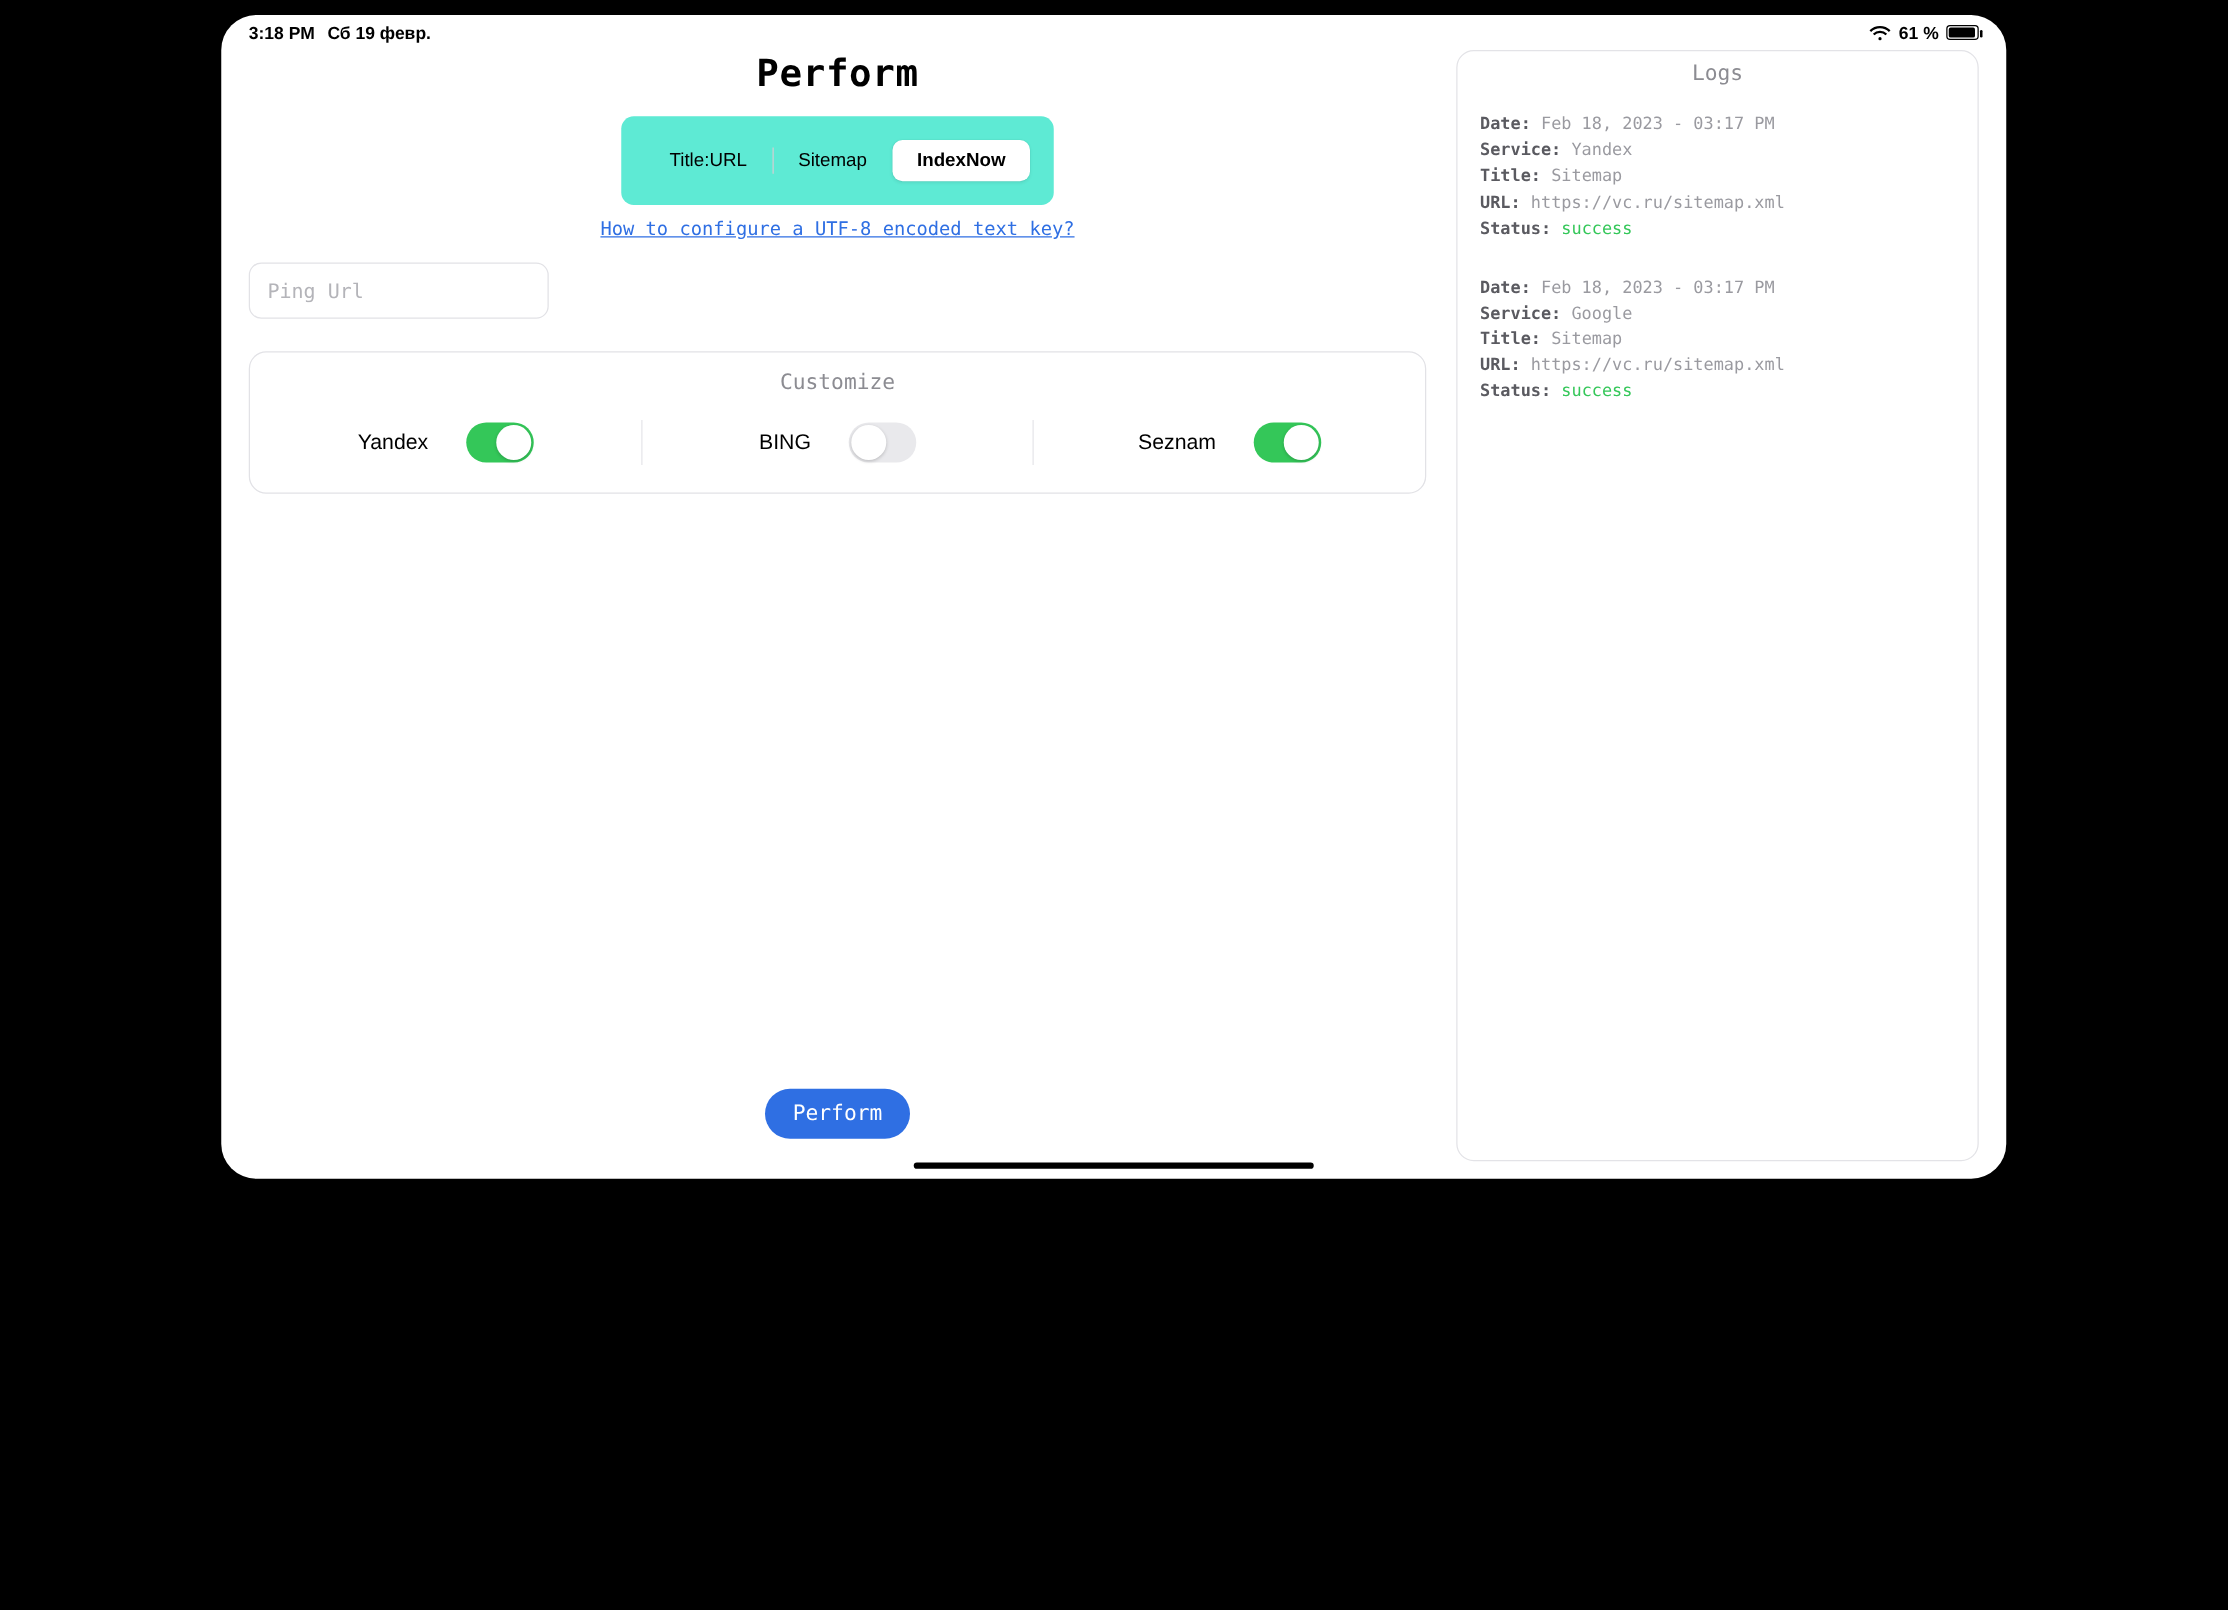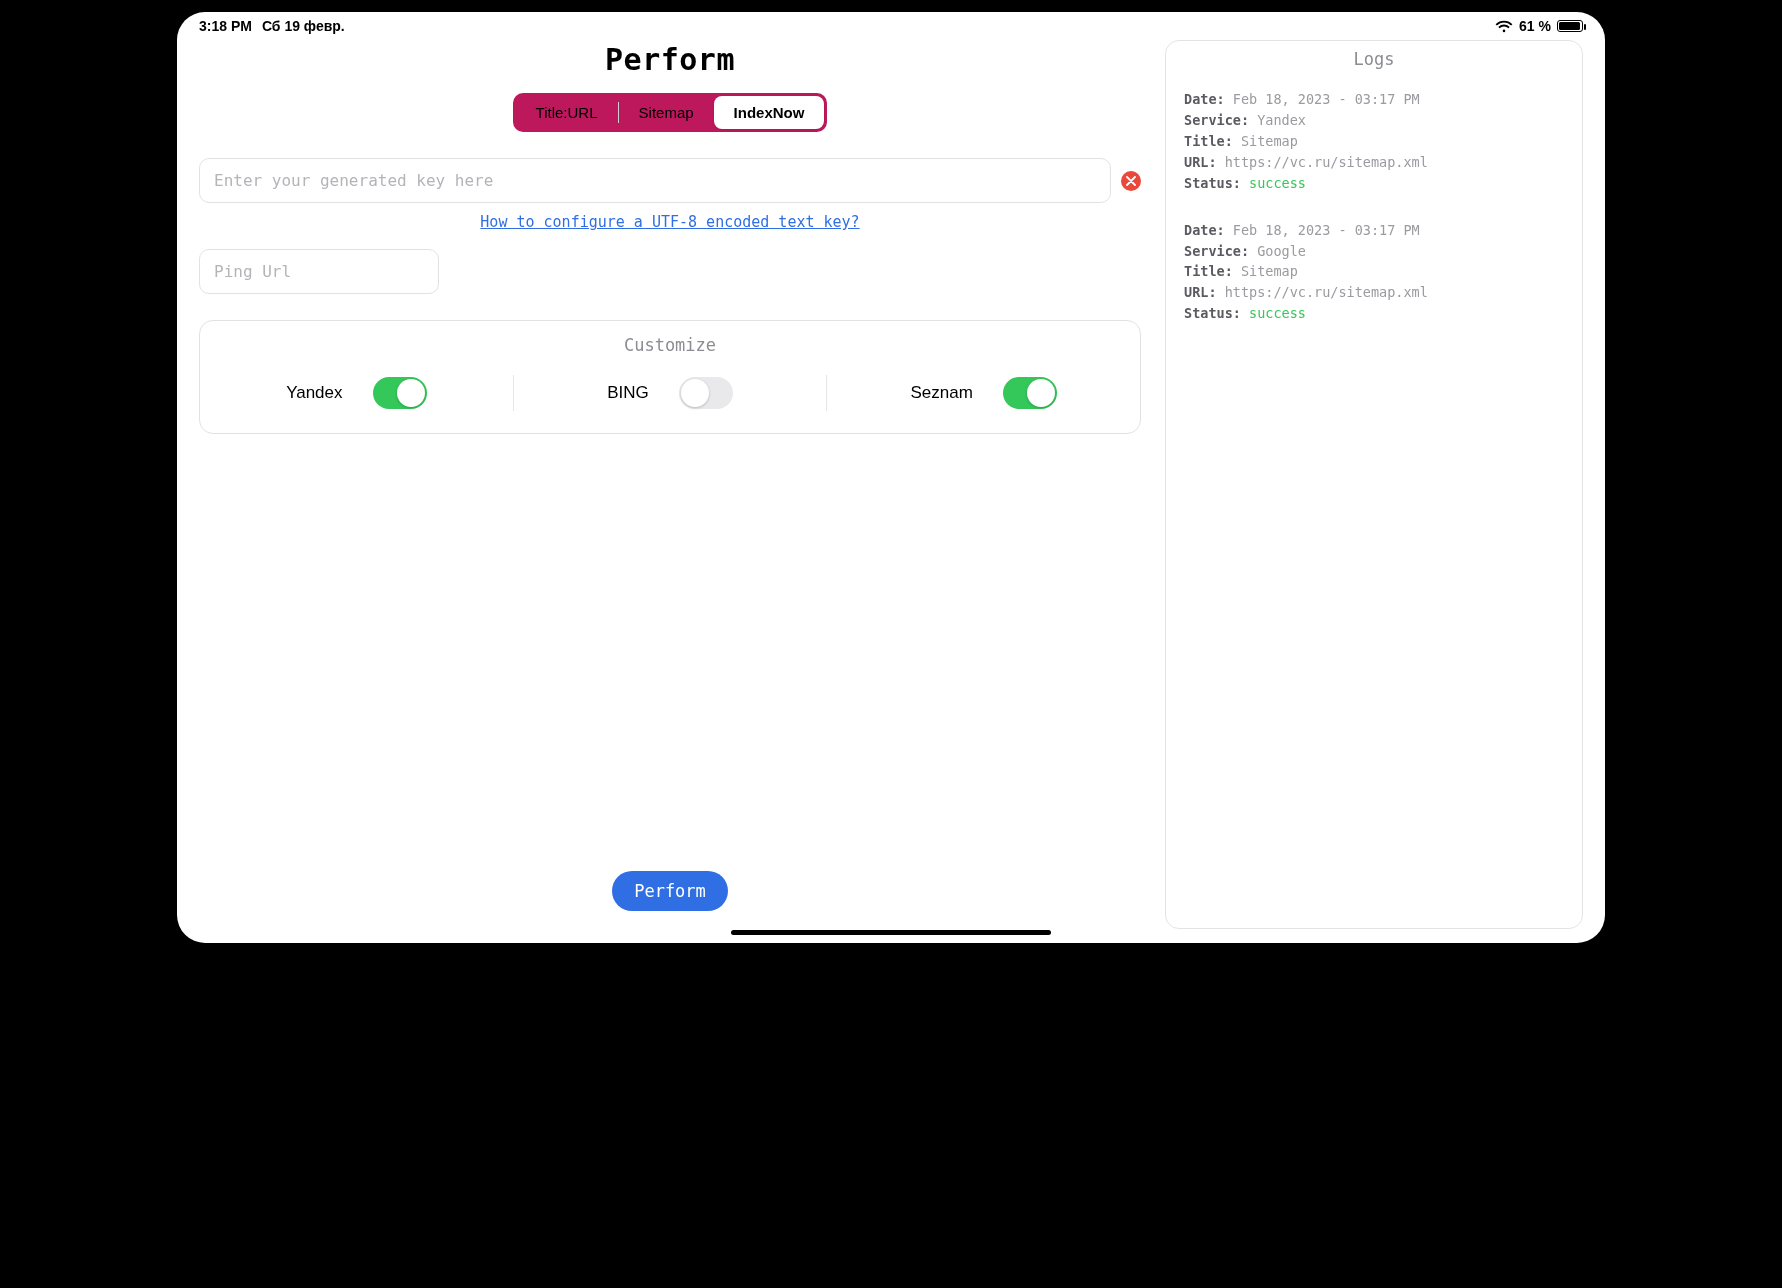--- a/index.html
+++ b/index.html
@@ -64,23 +64,23 @@
   .app-title {
     font-family: ui-monospace, "SF Mono", Menlo, Consolas, monospace;
     font-weight: 900;
     font-size: 30px;
     letter-spacing: 0.5px;
     margin-top: 2px;
   }
   
   .segmented {
     display:flex;
-    background:#be185d;
+    background:#5eead4;
     border-radius: 10px;
-    padding: 3px;
+    padding: 19px;
     margin-top: 16px;
     gap:0;
   }
   .segmented .seg {
     padding: 8px 20px;
     font-size: 15px;
     font-weight: 500;
     color:#000;
     border-radius: 8px;
     cursor:pointer;
@@ -240,28 +240,20 @@
     <div class="left-pane">
       <div class="app-title">Perform</div>
 
       <div class="segmented">
         <div class="seg">Title:URL</div>
         <div class="divider"></div>
         <div class="seg">Sitemap</div>
         <div class="seg active">IndexNow</div>
       </div>
 
-      <div class="field-row">
-        <input class="text-input" placeholder="Enter your generated key here" style="">
-        <div class="clear-btn">
-          <svg width="10" height="10" viewBox="0 0 10 10">
-              <path d="M1 1l8 8M9 1l-8 8" stroke="#fff" stroke-width="1.8" stroke-linecap="round"></path>
-            </svg>
-        </div>
-      </div>
 
       <div class="help-link">How to configure a UTF-8 encoded text key?</div>
 
       <div class="second-input-wrap">
         <input class="text-input" placeholder="Ping Url" style="">
       </div>
 
       <div class="customize-box">
         <div class="customize-title">Customize</div>
         <div class="toggle-row">

